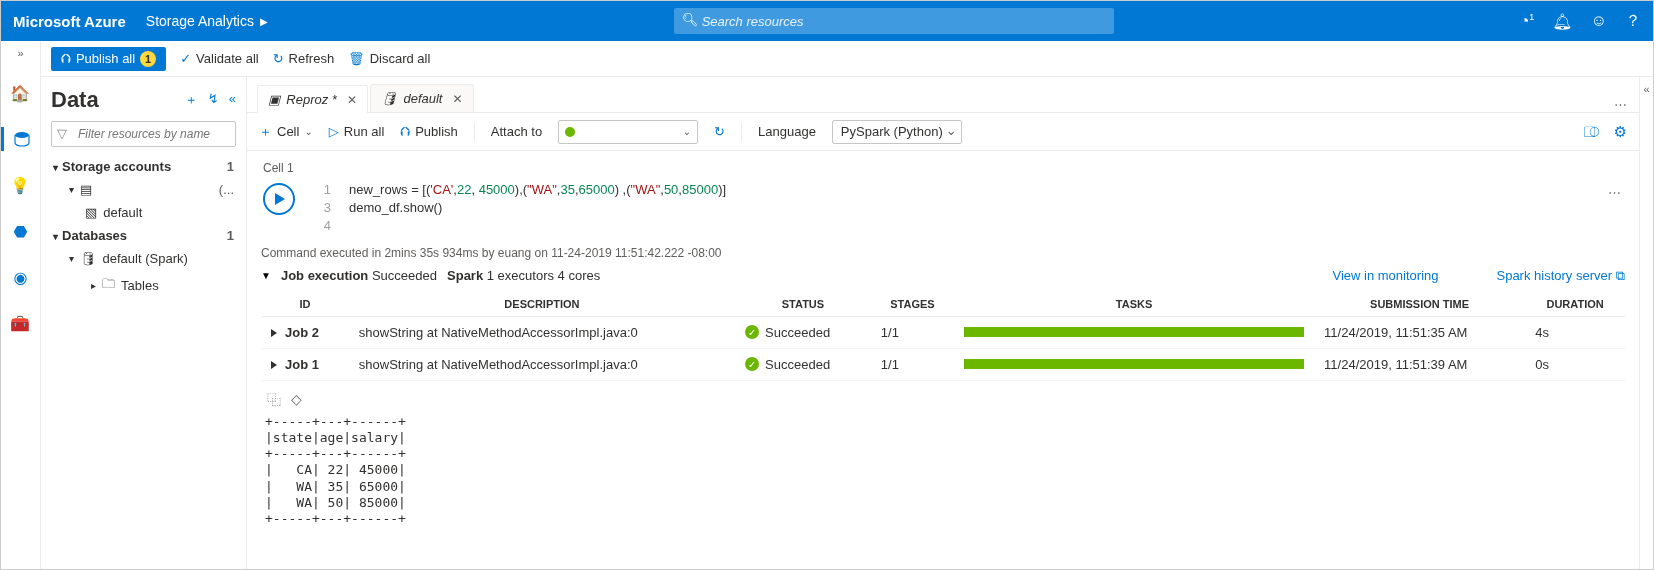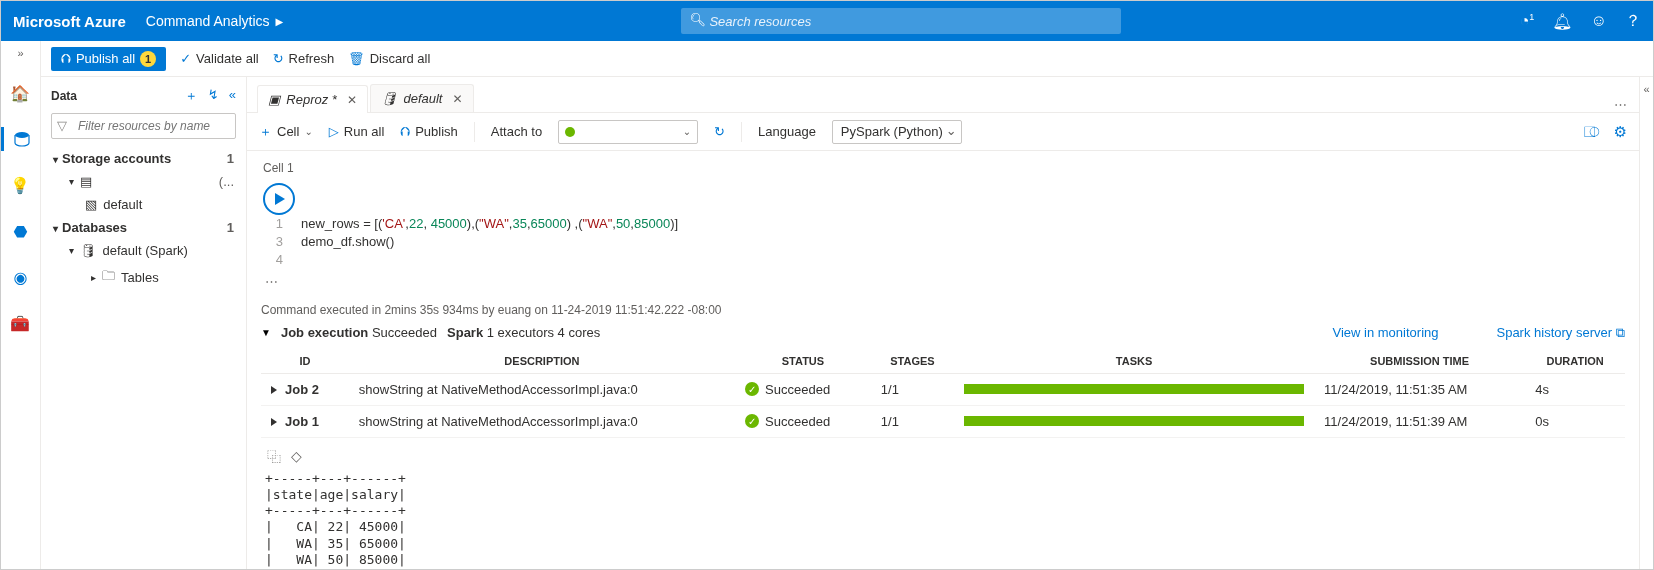--- a/index.html
+++ b/index.html
@@ -20,21 +20,21 @@
 .rail .ricon.active{border-left:3px solid #0078d4;}
 .col{display:flex;flex-direction:column;flex:1;min-width:0;}
 .actionbar{height:36px;border-bottom:1px solid #edebe9;display:flex;align-items:center;padding:0 10px;gap:14px;font-size:13px;}
 .btn{display:flex;align-items:center;gap:5px;color:#323130;cursor:pointer;}
 .btn.blue{background:#0078d4;color:#fff;padding:4px 10px;border-radius:2px;}
 .badge{background:#ffd83b;color:#323130;border-radius:50%;width:16px;height:16px;font-size:11px;display:inline-flex;align-items:center;justify-content:center;font-weight:600;}
 .iconc{color:#0078d4;}
 .middle{display:flex;flex:1;min-height:0;}
 .sidebar{width:206px;border-right:1px solid #edebe9;padding:10px 10px;display:flex;flex-direction:column;}
 .sidehead{display:flex;align-items:center;justify-content:space-between;margin-bottom:8px;}
-.sidehead h2{font-size:12px;font-weight:600;text-align:right;}
+.sidehead h2{font-size:22px;font-weight:600;text-align:right;}
 .sidehead .icons{display:flex;gap:10px;color:#0078d4;}
 .filter{border:1px solid #c8c6c4;border-radius:2px;height:26px;padding:0 8px 0 26px;font-size:12px;font-style:italic;color:#605e5c;width:100%;}
 .filterwrap{position:relative;margin-bottom:8px;}
 .filterwrap .ficon{position:absolute;left:6px;top:5px;color:#8a8886;}
 .treehead{display:flex;align-items:center;justify-content:space-between;font-weight:600;font-size:13px;padding:4px 2px;cursor:pointer;}
 .treehead .caret{margin-right:4px;font-size:10px;}
 .treeitem{display:flex;align-items:center;gap:6px;padding:4px 2px 4px 18px;font-size:13px;}
 .treeitem.level2{padding-left:34px;}
 .treeitem.level3{padding-left:40px;}
 .count{color:#605e5c;}
@@ -47,21 +47,21 @@
 .tabspacer{flex:1;}
 .tabmore{padding:0 12px;color:#605e5c;}
 .nbtoolbar{height:38px;border-bottom:1px solid #edebe9;display:flex;align-items:center;padding:0 12px;gap:16px;font-size:13px;}
 .sep{width:1px;height:20px;background:#edebe9;}
 .attachsel{border:1px solid #c8c6c4;border-radius:2px;height:24px;width:140px;display:flex;align-items:center;padding:0 6px;gap:6px;}
 .langsel{border:1px solid #c8c6c4;border-radius:2px;height:24px;padding:0 18px 0 8px;display:flex;align-items:center;position:relative;}
 .langsel:after{content:"⌄";position:absolute;right:4px;top:2px;color:#605e5c;}
 .greencircle{width:10px;height:10px;background:#6bb700;border-radius:50%;display:inline-block;}
 .notebook{flex:1;overflow:auto;padding:8px 14px 18px 14px;}
 .celllabel{font-size:12px;color:#605e5c;margin:2px 0 6px 2px;}
-.cellwrap{display:flex;flex-direction:column;}
+.cellwrap{display:flex;}
 .runbtn{width:32px;height:32px;border-radius:50%;border:2px solid #0078d4;display:flex;align-items:center;justify-content:center;color:#0078d4;margin:2px 14px 0 2px;flex-shrink:0;}
 .runbtn span{display:inline-block;width:0;height:0;border-left:10px solid #0078d4;border-top:6px solid transparent;border-bottom:6px solid transparent;margin-left:2px;}
 .code{font-family:Consolas,monospace;font-size:13px;line-height:1.4;flex:1;}
 .code .ln{color:#a19f9d;display:inline-block;width:22px;text-align:right;margin-right:18px;}
 .cellmore{color:#605e5c;padding:4px;}
 .str{color:#a31515;}
 .num{color:#098658;}
 .execinfo{font-size:12px;color:#605e5c;margin:10px 0 8px 0;}
 .jobhead{display:flex;align-items:center;gap:10px;font-size:13px;margin-bottom:8px;}
 .jobhead .caret{font-size:10px;color:#000;}
@@ -82,21 +82,21 @@
 .nbright{margin-left:auto;display:flex;gap:14px;color:#0078d4;font-size:15px;}
 .collapser{width:14px;font-size:11px;color:#605e5c;text-align:center;border-left:1px solid #edebe9;cursor:pointer;display:flex;align-items:flex-start;padding-top:6px;justify-content:center;}
 .collapsel{width:16px;font-size:11px;color:#605e5c;display:flex;align-items:center;justify-content:center;cursor:pointer;}
 </style>
 </head>
 <body>
 
 <div class="topbar">
   <div class="brand">Microsoft Azure</div>
   <div class="crumb">
-    <span>Command Analytics</span>
+    <span>Storage Analytics</span>
     <span class="chevicon">▶</span>
   </div>
   <div class="searchwrap">
     <span class="sicon">🔍︎</span>
     <input class="search" placeholder="Search resources" style="">
   </div>
   <div class="topicons">
     <span>◔<sup style="font-size:9px">1</sup></span>
     <span>🔔︎</span>
     <span>☺</span>

